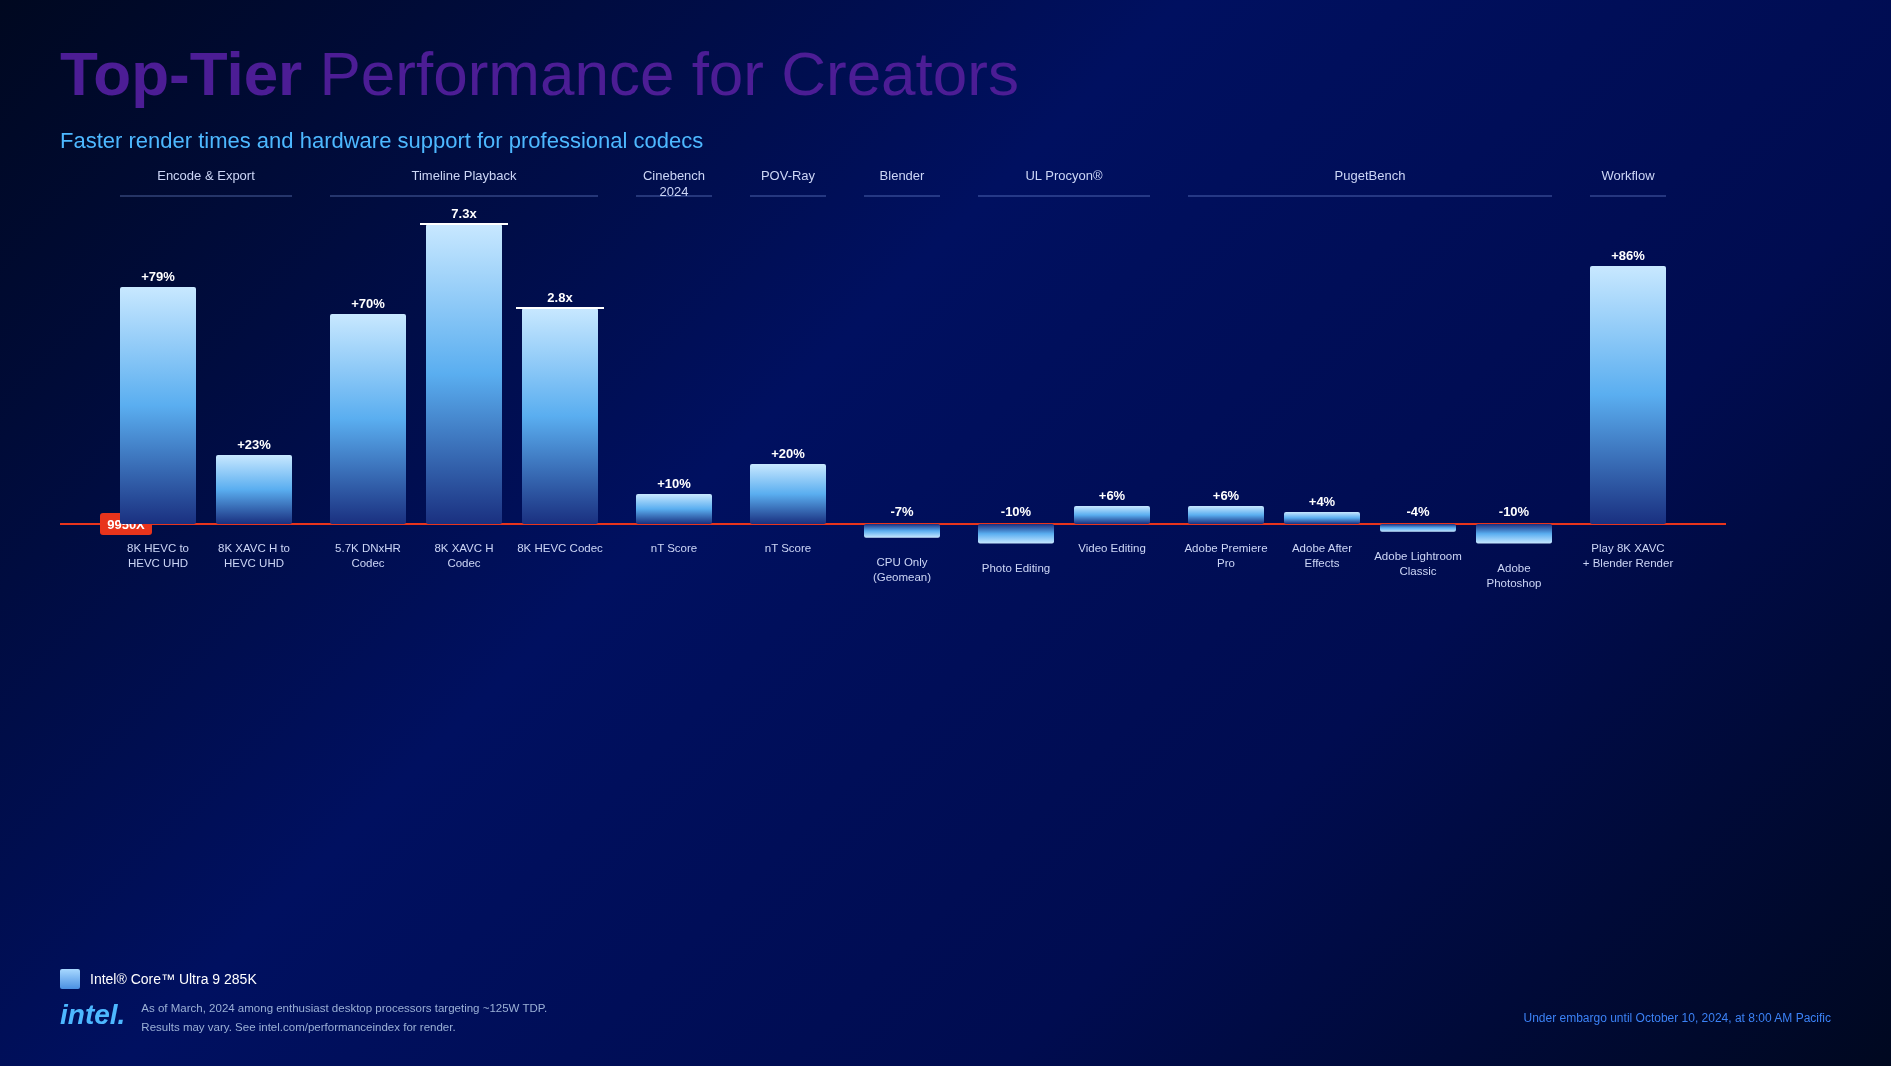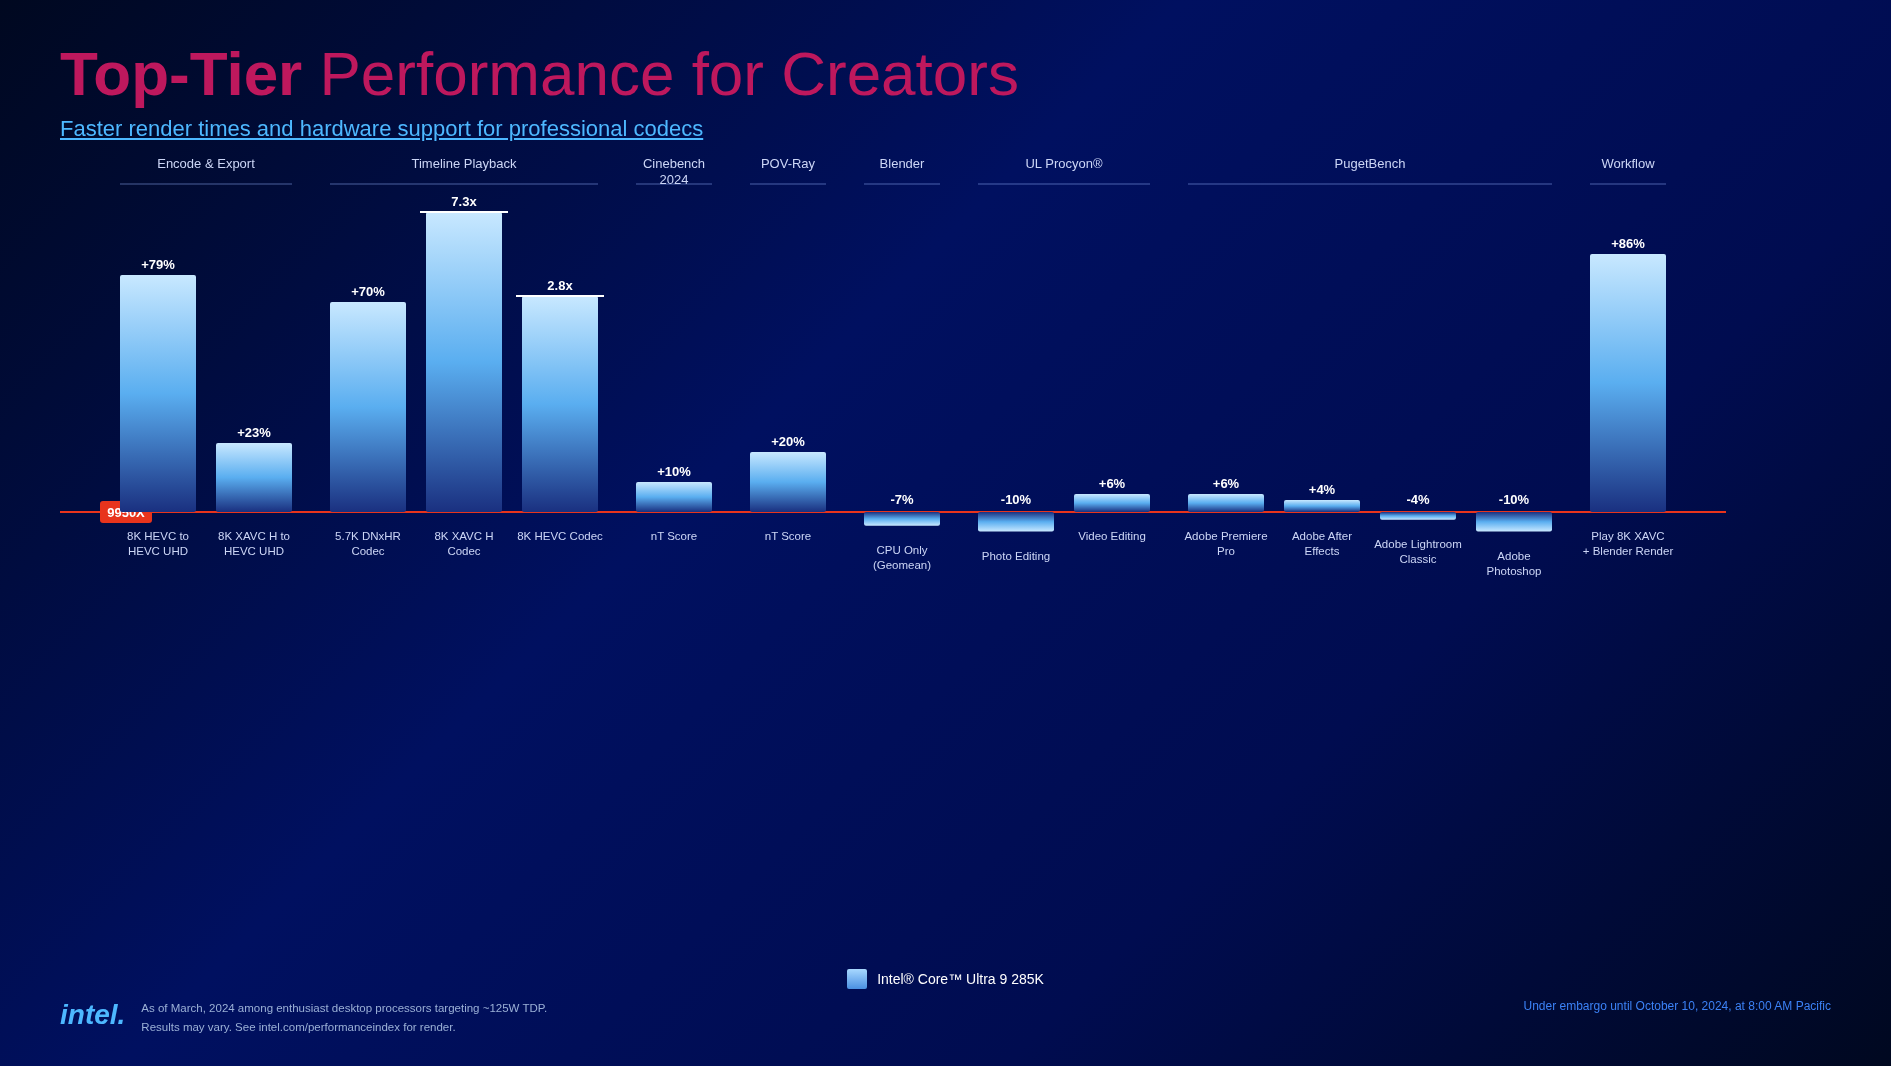--- a/index.html
+++ b/index.html
@@ -21,68 +21,67 @@
       flex-direction: column;
     }
 
     .title-area {
       margin-bottom: 8px;
     }
 
     .main-title {
       font-size: 62px;
       font-weight: 300;
-      color: #be185d;
+      color: #4c1d95;
       line-height: 1.1;
     }
 
     .main-title strong {
       font-weight: 800;
     }
 
     .subtitle {
       font-size: 22px;
       color: #4db8ff;
       font-weight: 400;
-      margin-top: 8px;
-      text-decoration: underline;
+      margin-top: 20px;
     }
 
     .chart-area {
       flex: 1;
       display: flex;
       flex-direction: column;
       margin-top: 2px;
       position: relative;
     }
 
     .legend-area {
       display: flex;
-      justify-content: center;
+      justify-content: flex-start;
       align-items: center;
       margin-top: 6px;
       gap: 10px;
     }
 
     .legend-box {
       width: 20px;
       height: 20px;
       background: linear-gradient(to bottom, #a8d8ff, #4a90e2);
       border-radius: 2px;
     }
 
     .legend-text {
       font-size: 14px;
       color: white;
     }
 
     .footer {
       display: flex;
       justify-content: space-between;
-      align-items: flex-start;
+      align-items: center;
       margin-top: 10px;
     }
 
     .footer-left {
       display: flex;
       align-items: flex-start;
       gap: 16px;
     }
 
     .intel-logo {

